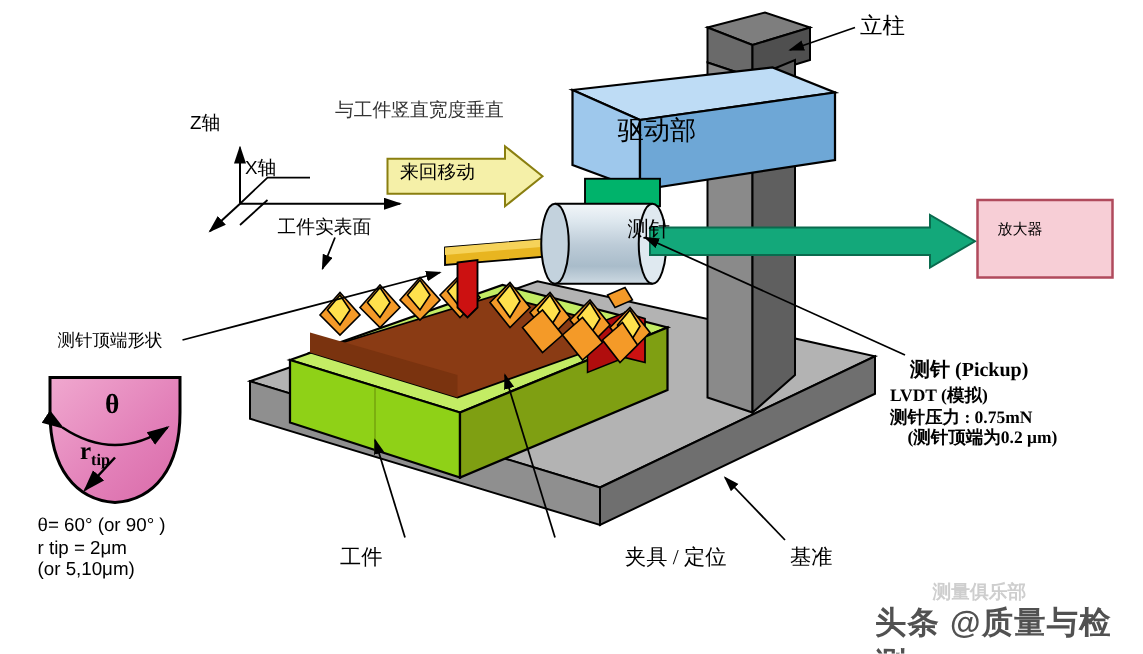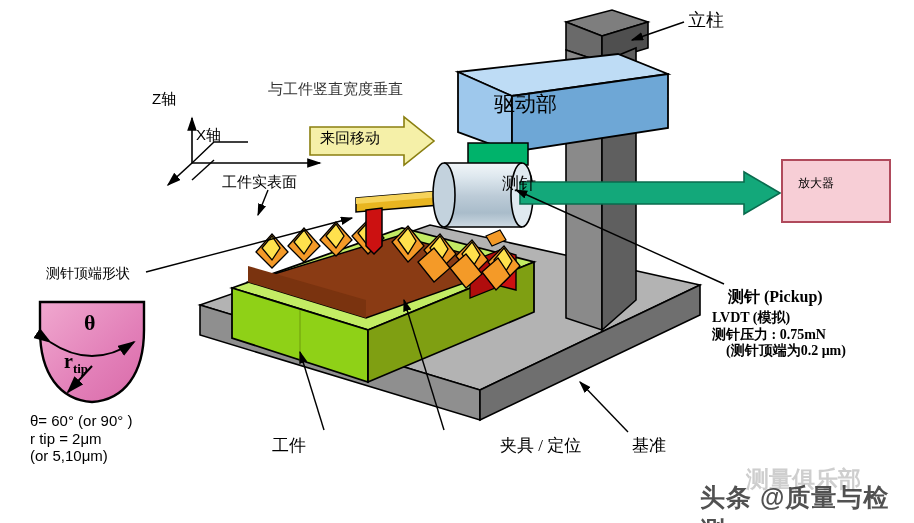--- a/index.html
+++ b/index.html
@@ -48,21 +48,21 @@
 
   
   #wm-main{
     position:absolute; left:700px; top:481px;
     font-size:25px; font-weight:bold; letter-spacing:1px;
     color:#3a3a3a; opacity:.88;
     font-family:"Liberation Sans","DejaVu Sans",sans-serif;
   }
   #wm-sub{
     position:absolute; left:746px; top:464px;
-    font-size:23px; font-weight:bold;
+    font-size:15px; font-weight:bold;
     color:#c9c9c9; opacity:.9;
     font-family:Liberation Sans, sans-serif;
   }
 </style>
 </head>
 <body>
 
 <div id="stage">
 
   <svg id="svgroot" viewBox="0 0 914 523">

